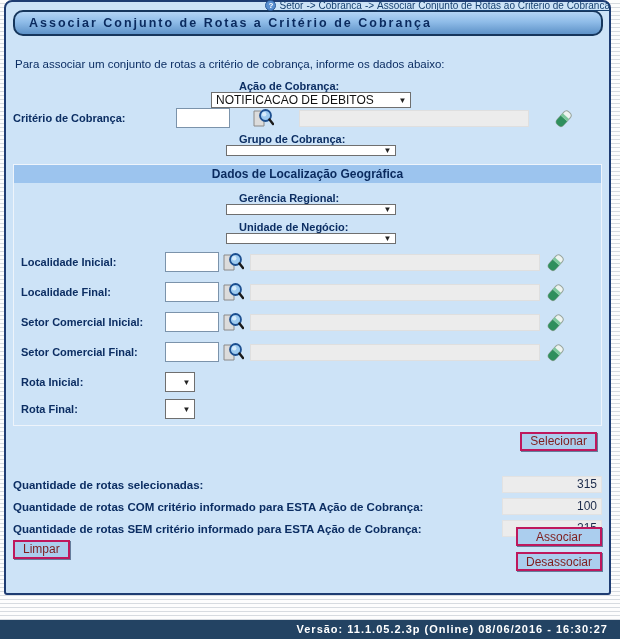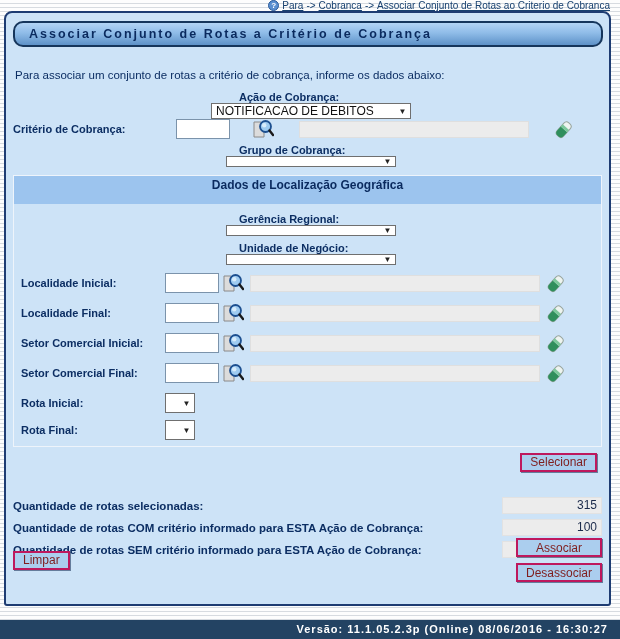--- a/index.html
+++ b/index.html
@@ -17,21 +17,21 @@
     white-space:nowrap;
   }
   .bc-link { text-decoration:underline; cursor:pointer; }
   .help-icon {
     display:inline-block; width:11px; height:11px; border-radius:50%;
     background:#5a8fd0; border:1px solid #2a5a9a; color:#fff;
     font-size:8px; font-weight:bold; text-align:center; line-height:10px; cursor:pointer;
   }
   
   .frame {
-    position:absolute; left:4px; top:11px; width:607px; height:595px;
+    position:absolute; left:4px; top:0; width:607px; height:595px;
     border:2px solid #1e3c72; border-radius:8px 8px 3px 3px;
     background:#cde3f7;
   }
   .titlebar {
     margin:8px 6px 0 7px; height:26px; line-height:23px;
     border:2px solid #16365c; border-radius:10px;
     background:linear-gradient(180deg,#b3d4f5 0%,#8fbce8 45%,#5e92c8 100%);
     color:#0a2a5e; font-size:12.5px; font-weight:bold; letter-spacing:2px;
     padding-left:14px; overflow:hidden; white-space:nowrap;
   }
@@ -58,21 +58,21 @@
     margin-left:6px; margin-right:6px; font-size:11px; color:#333; padding:0 3px; line-height:15px;
   }
   .m-t8{margin-top:8px;} .m-t4{margin-top:4px;gap:19px;} .m-t3{margin-top:3px;}
   .m-t9{margin-top:9px;} .m-t7{margin-top:7px;} .m-t6{margin-top:6px;}
   .h22{height:22px;flex-direction:column;} .h24{height:24px;} .h20{height:20px;}
   
   .section {
     margin:9px 7px 0 7px; border:1px solid #eef4fb; background:#cde3f7; padding-bottom:6px;
   }
   .section-header {
-    height:28px; line-height:18px; text-align:center;
+    height:18px; line-height:18px; text-align:center;
     background:#9cc4ee; color:#0a2a5e; font-size:12px; font-weight:bold;
   }
   
   .btn {
     background:#abceee; border:2px solid #be185d; box-shadow:1px 1px 0 rgba(16,40,80,.55);
     color:#7f1d1d; font-size:12px; font-family:"Liberation Sans",sans-serif;
     height:19px; padding:0 8px; cursor:pointer;
   }
   .selecionar-row { margin-top:5px; text-align:right; padding-right:12px; height:19px; }
   
@@ -112,21 +112,21 @@
         <rect x="5.5" y="1" width="8.5" height="17" rx="3.5" fill="#eef4f0" stroke="#96a39c" stroke-width="1"></rect>
         <path d="M5.5 9 h8.5 v5.5 a3.5 3.5 0 0 1 -3.5 3.5 h-1.5 a3.5 3.5 0 0 1 -3.5 -3.5 z" fill="#2f8f5d"></path>
         <rect x="5.5" y="6.2" width="8.5" height="3" fill="#7cc79c"></rect>
       </g>
     </g>
   </defs>
 </svg>
 
 <div class="breadcrumb">
   <span class="help-icon">?</span>
-  <span class="bc-link">Para</span>
+  <span class="bc-link">Setor</span>
   <span>-&gt;</span>
   <span class="bc-link">Cobranca</span>
   <span>-&gt;</span>
   <span class="bc-link">Associar Conjunto de Rotas ao Criterio de Cobranca</span>
 </div>
 
 <div class="frame">
 
   <div class="titlebar">Associar Conjunto de Rotas a Critério de Cobrança</div>
 

